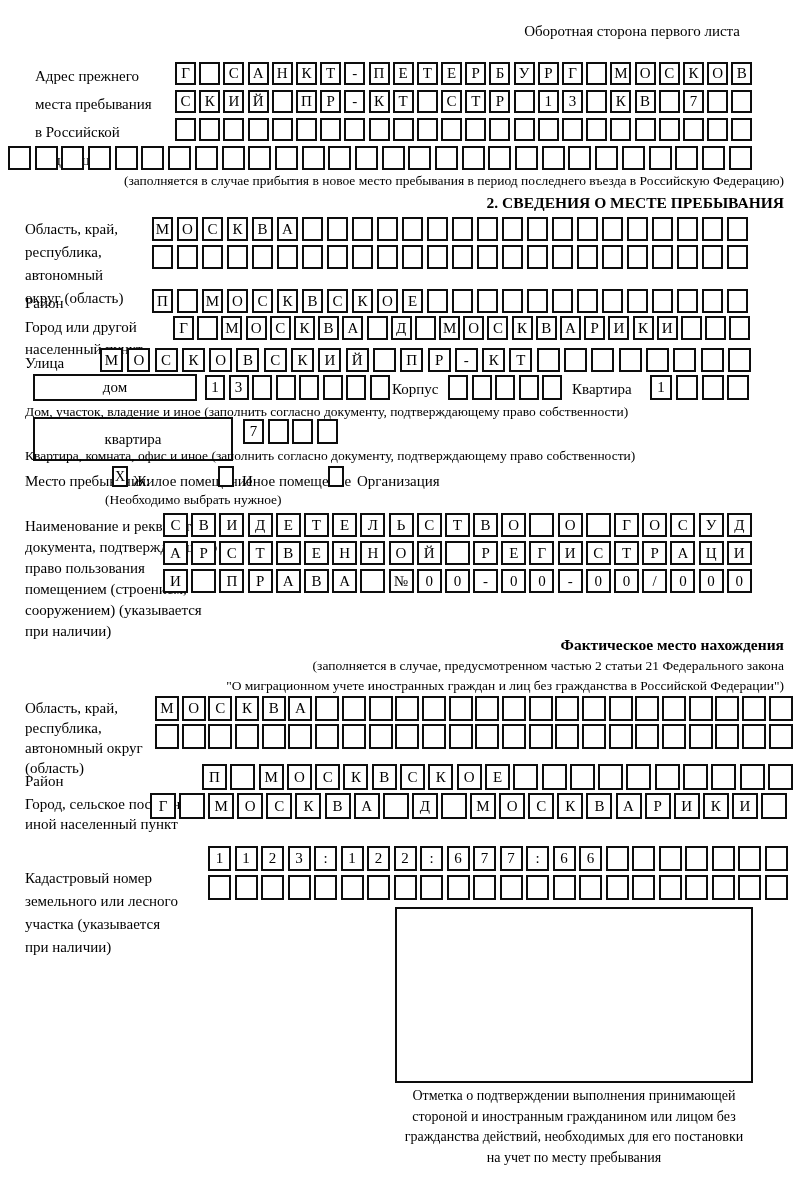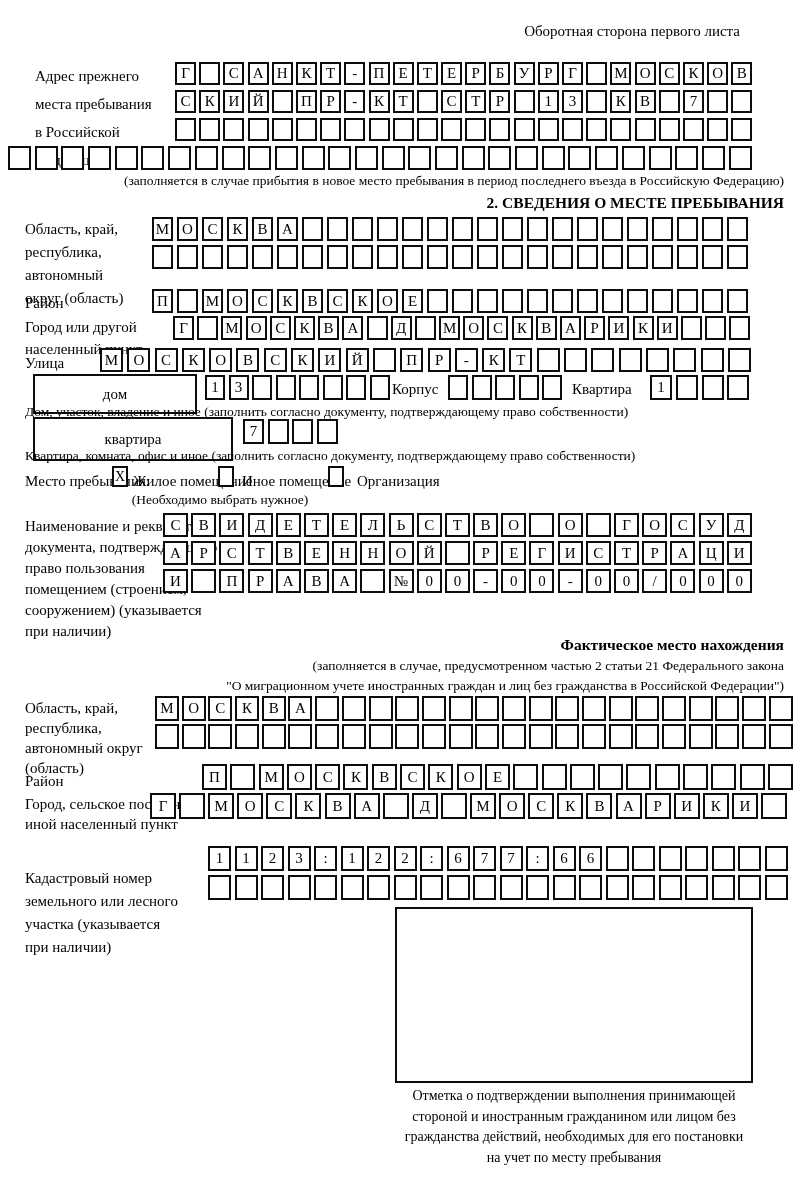--- a/index.html
+++ b/index.html
@@ -293,21 +293,21 @@
     <div class="c"></div>
     <div class="c"></div>
     <div class="c"></div>
     <div class="c"></div>
     <div class="c"></div>
     <div class="c"></div>
     <div class="c"></div>
     <div class="c"></div>
   </div>
 
-<div class="widebox" style="left:33px;top:374px;width:164px;height:40px;">дом</div>
+<div class="widebox" style="left:33px;top:374px;width:164px;height:27px;">дом</div>
 <div class="cellrow" style="left:205px;top:375px;--w:20px;--h:25px;--g:3.5px;">
     <div class="c">1</div>
     <div class="c">3</div>
     <div class="c"></div>
     <div class="c"></div>
     <div class="c"></div>
     <div class="c"></div>
     <div class="c"></div>
     <div class="c"></div>
   </div>
@@ -337,21 +337,21 @@
   </div>
 <div class="cap" style="left:25px;top:448px;">Квартира, комната, офис и иное (заполнить согласно документу, подтверждающему право собственности)</div>
 
 <div class="lbl" style="left:25px;top:470px;">Место пребывания:</div>
 <div class="chk" style="left:112px;top:466px;">X</div>
 <div class="lbl" style="left:133px;top:470px;">Жилое помещение</div>
 <div class="chk" style="left:218px;top:466px;"></div>
 <div class="lbl" style="left:242px;top:470px;">Иное помещение</div>
 <div class="chk" style="left:328px;top:466px;"></div>
 <div class="lbl" style="left:357px;top:470px;">Организация</div>
-<div class="cap" style="left:105px;top:492px;width:230px;text-align:center;">(Необходимо выбрать нужное)</div>
+<div class="cap" style="left:105px;top:492px;width:230px;text-align:left;">(Необходимо выбрать нужное)</div>
 
 <div class="lbl" style="left:25px;top:516px;line-height:21px;">Наименование и реквизиты
 документа, подтверждающего
 право пользования
 помещением (строением,
 сооружением) (указывается
 при наличии)</div>
 <div class="cellrow" style="left:163px;top:513px;--w:25px;--h:24px;--g:3.2px;">
     <div class="c">С</div>
     <div class="c">В</div>

